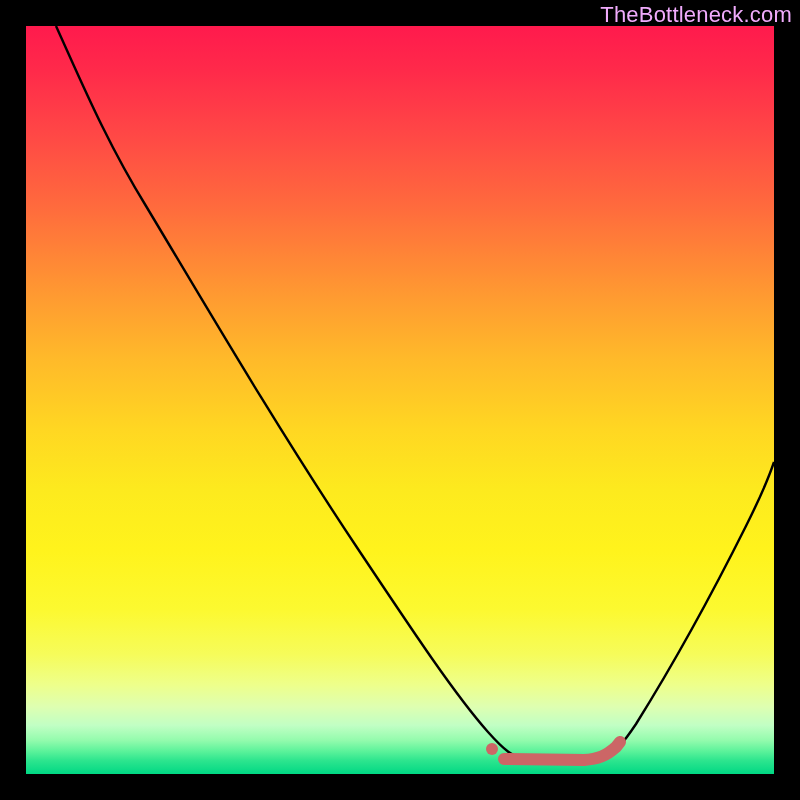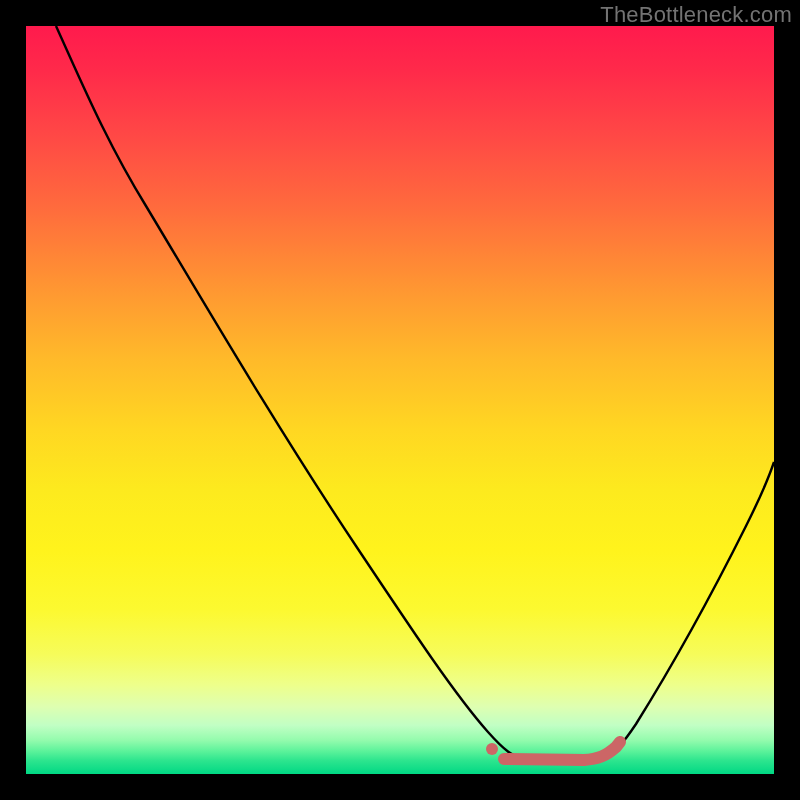--- a/index.html
+++ b/index.html
@@ -44,21 +44,21 @@
       #93fbad 95.5%,
       #5af29a 97%,
       #2de58e 98.2%,
       #00d884 100%
     );
   }
   .watermark {
     position: absolute;
     top: 2px;
     right: 8px;
-    color: #737373;
+    color: #f0abfc;
     font-size: 22px;
     font-weight: 500;
     letter-spacing: 0.2px;
   }
   svg.curve {
     position: absolute;
     left: 0;
     top: 0;
     width: 748px;
     height: 748px;

